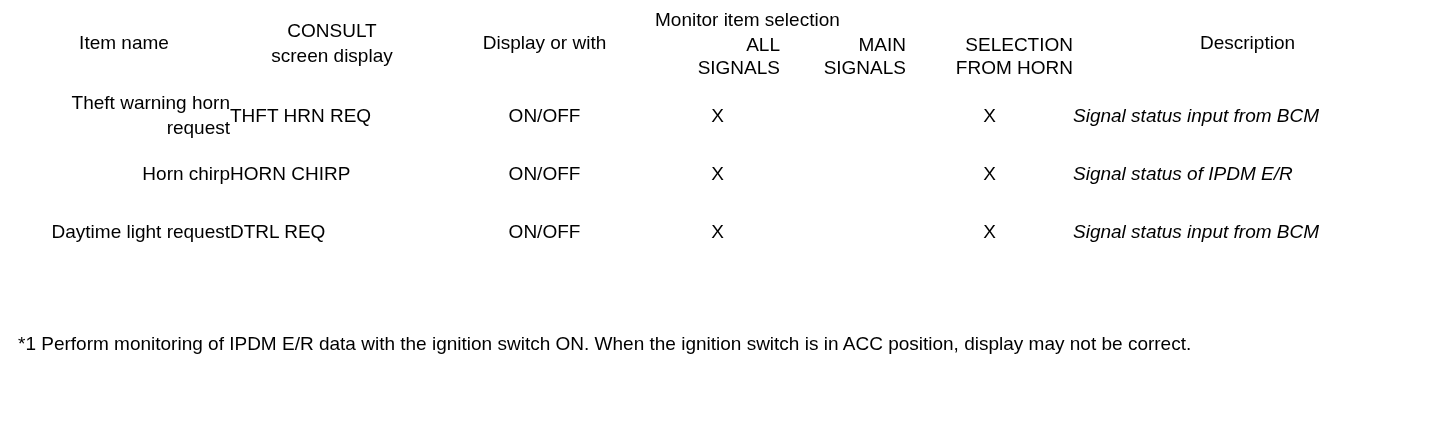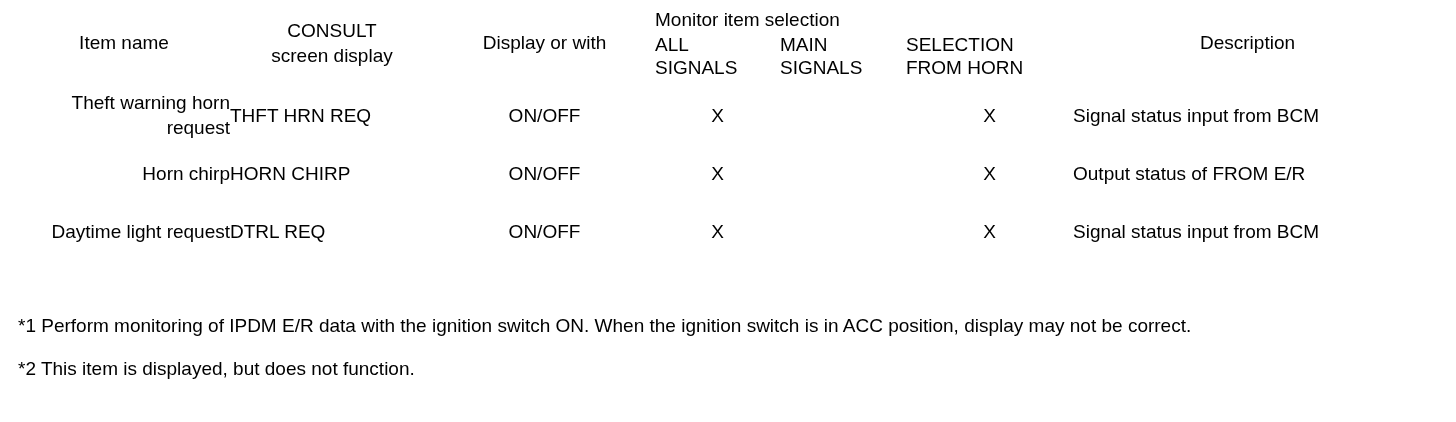--- a/index.html
+++ b/index.html
@@ -61,21 +61,21 @@
   .hdr-cell {
     text-align: center;
     vertical-align: middle;
     padding: 6px 6px;
   }
   .hdr-group {
     text-align: left;
     padding: 7px 6px 6px;
   }
   .hdr-sub {
-    text-align: left;
+    text-align: right;
     padding: 5px 4px 8px;
     line-height: 1.22;
   }
 
   
   .cell-item {
     text-align: right;
     padding: 7px 10px 7px 14px;
     line-height: 1.30;
   }
@@ -87,20 +87,21 @@
     text-align: center;
     padding: 7px 8px 7px 12px;
   }
   .cell-mark {
     text-align: center;
     padding: 7px 4px;
   }
   .cell-desc {
     text-align: left;
     padding: 7px 10px 7px 14px;
+    font-style: italic;
   }
 
   .row-tall td { height: 74px; }
   .row-short td { height: 42px; }
 
   
   col.c-item   { width: 212px; }
   col.c-screen { width: 204px; }
   col.c-unit   { width: 221px; }
   col.c-all    { width: 125px; }
@@ -111,21 +112,21 @@
   
   .footnotes {
     position: absolute;
     left: 18px;
     top: 312px;
     width: 1420px;
     font-size: 19px;
     line-height: 1.52;
   }
   .footnote {
-    margin: 0 0 14px 0;
+    margin: 18px 0 14px 0;
     text-align: left;
     white-space: normal;
   }
   .footnote:last-child { margin-bottom: 0; }
 </style>
 </head>
 <body>
 
 <div class="page">
 
@@ -179,34 +180,33 @@
           <td class="cell-desc rule-thick">Signal status input from BCM</td>
         </tr>
 
         <tr class="row-short">
           <td class="cell-item vr rule-thin">Horn chirp</td>
           <td class="cell-screen vr rule-thin">HORN CHIRP</td>
           <td class="cell-unit vr rule-thin">ON/OFF</td>
           <td class="cell-mark vr rule-thin">X</td>
           <td class="cell-mark vr rule-thin"></td>
           <td class="cell-mark vr rule-thin">X</td>
-          <td class="cell-desc rule-thin">Output status of FROM E/R</td>
+          <td class="cell-desc rule-thin">Signal status of IPDM E/R</td>
         </tr>
 
         <tr class="row-tall">
           <td class="cell-item vr rule-thin rule-bottom">Daytime light request</td>
           <td class="cell-screen vr rule-thin rule-bottom">DTRL REQ</td>
           <td class="cell-unit vr rule-thin rule-bottom">ON/OFF</td>
           <td class="cell-mark vr rule-thin rule-bottom">X</td>
           <td class="cell-mark vr rule-thin rule-bottom"></td>
           <td class="cell-mark vr rule-thin rule-bottom">X</td>
           <td class="cell-desc rule-thin rule-bottom">Signal status input from BCM</td>
         </tr>
       </tbody>
     </table>
   </div>
 
   <div class="footnotes">
     <p class="footnote">*1 Perform monitoring of IPDM E/R data with the ignition switch ON. When the ignition switch is in ACC position, display may not be correct.</p>
-    <p class="footnote">*2 This item is displayed, but does not function.</p>
   </div>
 
 </div>
 
 </body></html>

